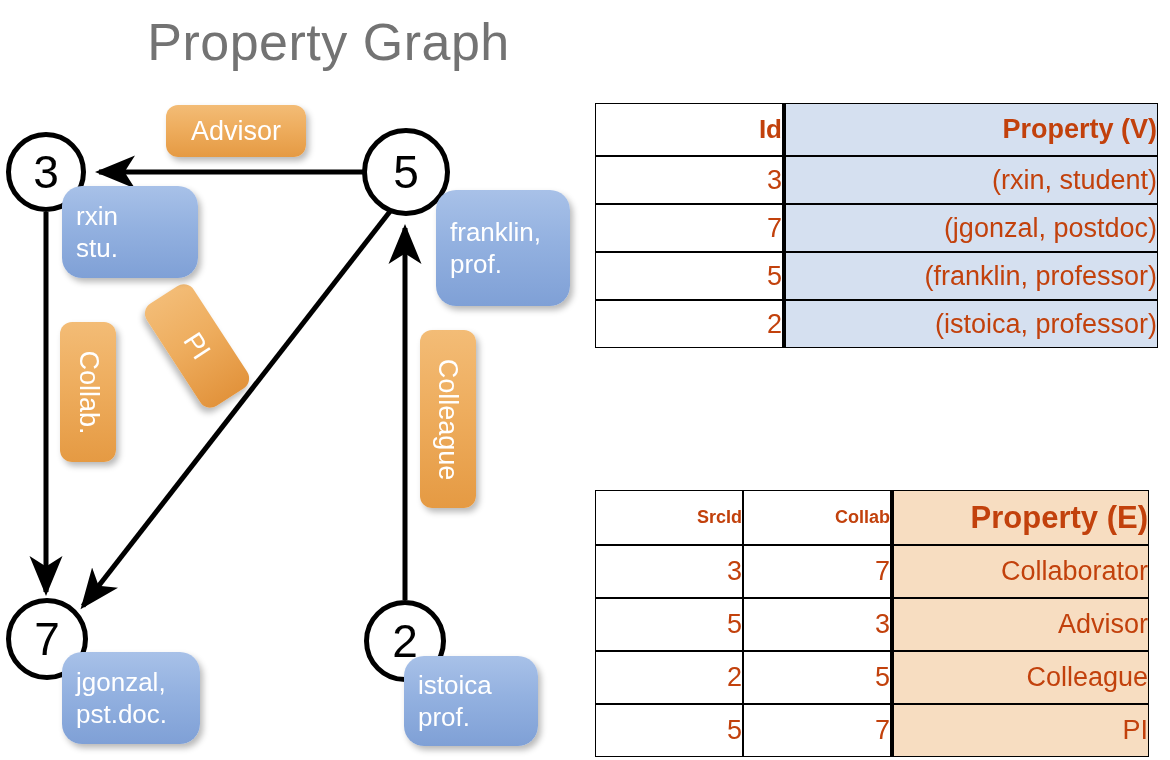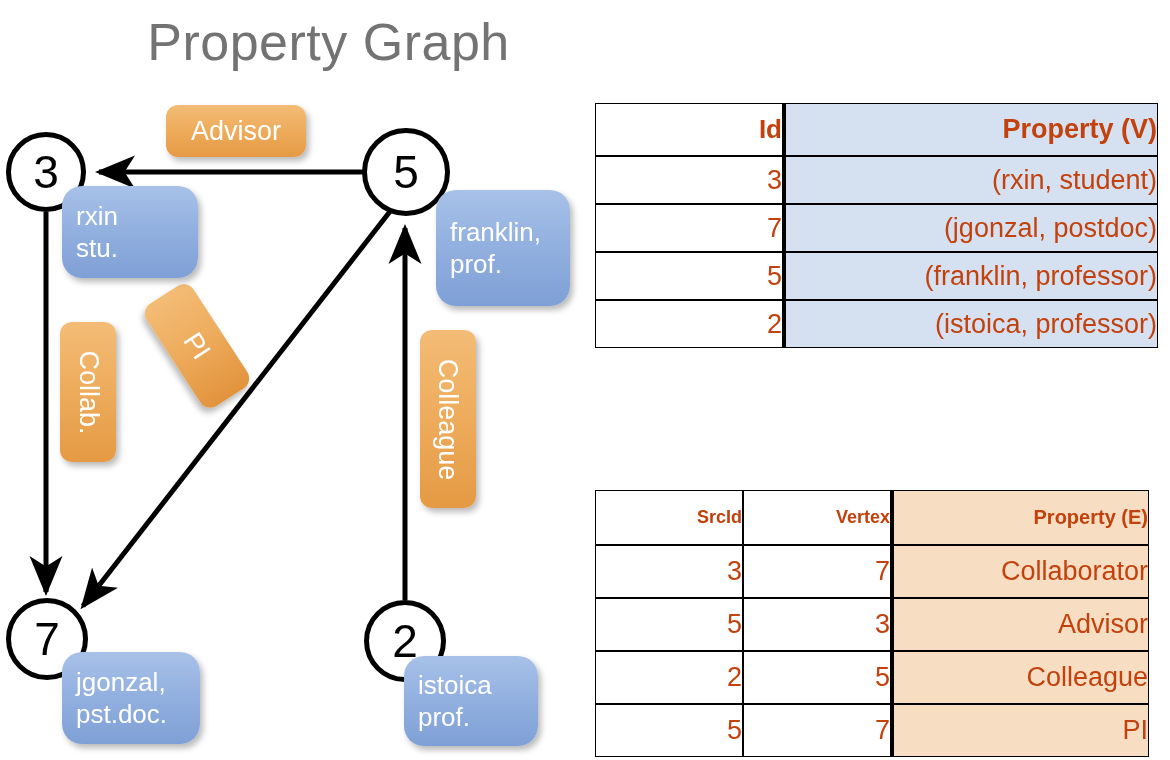--- a/index.html
+++ b/index.html
@@ -102,21 +102,21 @@
                           border-left:3.5px solid #000; }
   #vertex-table th.c-id   { font-size:26px; height:53px;}
   #vertex-table th.c-prop { font-size:27px; height:53px;margin-top:32px;}
 
   
   #edge-table{ left:595px; top:490px; }
   #edge-table .c-src, #edge-table .c-dst{ width:148px; height:53px; font-size:27px; background:#fff;}
   #edge-table .c-eprop{ width:258px; height:53px; font-size:27px; background:#f7ddc1;
                         border-left:3.5px solid #000; }
   #edge-table th.c-src, #edge-table th.c-dst{ font-size:18px; height:55px;}
-  #edge-table th.c-eprop{ font-size:20px; height:55px;}
+  #edge-table th.c-eprop{ font-size:31px; height:55px;}
 </style>
 </head>
 <body>
 
 <div id="root">
 
   <div class="title" id="title-property-graph">Property Graph</div>
 
 
 
@@ -216,21 +216,21 @@
         <td class="c-id">2</td>
         <td class="c-prop">(istoica, professor)</td>
       </tr>
     </tbody>
   </table>
 
   <table class="tbl" id="edge-table">
     <thead>
       <tr>
         <th class="c-src">SrcId</th>
-        <th class="c-dst">Vertex</th>
+        <th class="c-dst">Collab</th>
         <th class="c-eprop">Property (E)</th>
       </tr>
     </thead>
     <tbody>
       <tr>
         <td class="c-src">3</td>
         <td class="c-dst">7</td>
         <td class="c-eprop">Collaborator</td>
       </tr>
       <tr>

